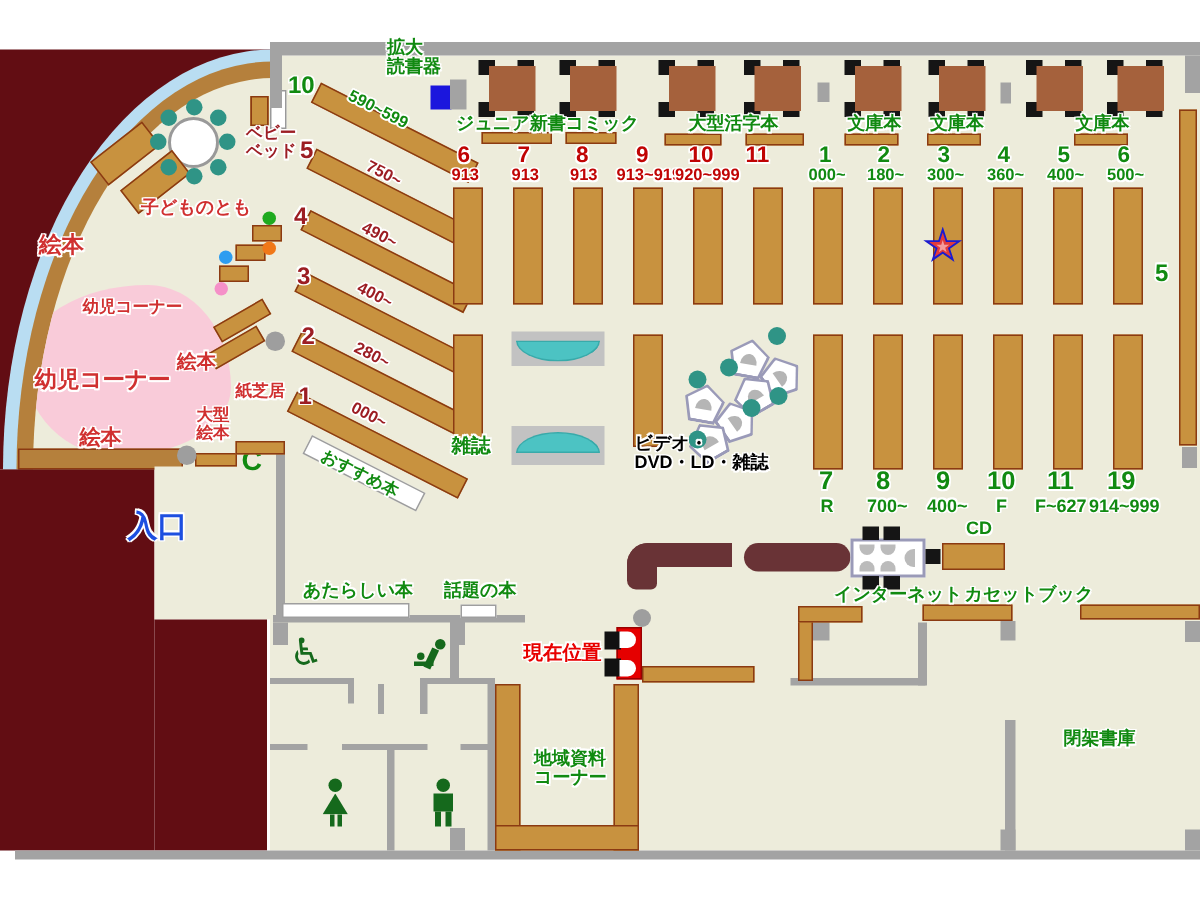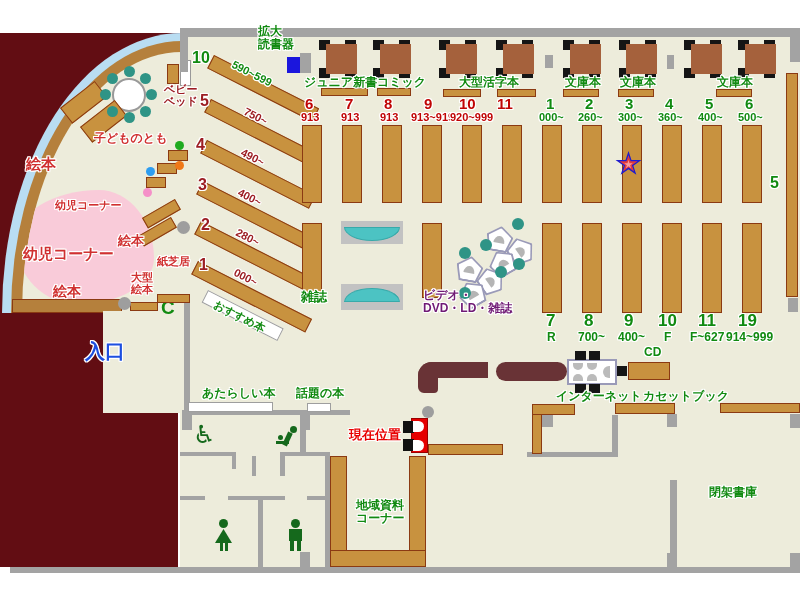--- a/index.html
+++ b/index.html
@@ -341,21 +341,21 @@
     <div class="lbl" style="left: 384px; top: 96px; font-size: 15px; color: rgb(192, 4, 4); z-index: 20;">8</div>
     <div class="lbl" style="left: 380px; top: 112px; font-size: 11px; color: rgb(192, 4, 4); z-index: 20;">913</div>
     <div class="lbl" style="left: 424px; top: 96px; font-size: 15px; color: rgb(192, 4, 4); z-index: 20;">9</div>
     <div class="lbl" style="left: 411px; top: 112px; font-size: 11px; color: rgb(192, 4, 4); z-index: 20;">913~919</div>
     <div class="lbl" style="left: 459px; top: 96px; font-size: 15px; color: rgb(192, 4, 4); z-index: 20;">10</div>
     <div class="lbl" style="left: 450px; top: 112px; font-size: 11px; color: rgb(192, 4, 4); z-index: 20;">920~999</div>
     <div class="lbl" style="left: 497px; top: 96px; font-size: 15px; color: rgb(192, 4, 4); z-index: 20;">11</div>
     <div class="lbl" style="left: 546px; top: 96px; font-size: 15px; color: rgb(17, 138, 17); z-index: 20;">1</div>
     <div class="lbl" style="left: 539px; top: 112px; font-size: 11px; color: rgb(17, 138, 17); z-index: 20;">000~</div>
     <div class="lbl" style="left: 585px; top: 96px; font-size: 15px; color: rgb(17, 138, 17); z-index: 20;">2</div>
-    <div class="lbl" style="left: 578px; top: 112px; font-size: 11px; color: rgb(17, 138, 17); z-index: 20;">260~</div>
+    <div class="lbl" style="left: 578px; top: 112px; font-size: 11px; color: rgb(17, 138, 17); z-index: 20;">180~</div>
     <div class="lbl" style="left: 625px; top: 96px; font-size: 15px; color: rgb(17, 138, 17); z-index: 20;">3</div>
     <div class="lbl" style="left: 618px; top: 112px; font-size: 11px; color: rgb(17, 138, 17); z-index: 20;">300~</div>
     <div class="lbl" style="left: 665px; top: 96px; font-size: 15px; color: rgb(17, 138, 17); z-index: 20;">4</div>
     <div class="lbl" style="left: 658px; top: 112px; font-size: 11px; color: rgb(17, 138, 17); z-index: 20;">360~</div>
     <div class="lbl" style="left: 705px; top: 96px; font-size: 15px; color: rgb(17, 138, 17); z-index: 20;">5</div>
     <div class="lbl" style="left: 698px; top: 112px; font-size: 11px; color: rgb(17, 138, 17); z-index: 20;">400~</div>
     <div class="lbl" style="left: 745px; top: 96px; font-size: 15px; color: rgb(17, 138, 17); z-index: 20;">6</div>
     <div class="lbl" style="left: 738px; top: 112px; font-size: 11px; color: rgb(17, 138, 17); z-index: 20;">500~</div>
     <div class="lbl" style="left: 770px; top: 174px; font-size: 16px; color: rgb(17, 138, 17); z-index: 20;">5</div>
     <div class="lbl" style="left: 546px; top: 312px; font-size: 17px; color: rgb(17, 138, 17); z-index: 20;">7</div>
@@ -364,21 +364,21 @@
     <div class="lbl" style="left: 578px; top: 331px; font-size: 12px; color: rgb(17, 138, 17); z-index: 20;">700~</div>
     <div class="lbl" style="left: 624px; top: 312px; font-size: 17px; color: rgb(17, 138, 17); z-index: 20;">9</div>
     <div class="lbl" style="left: 618px; top: 331px; font-size: 12px; color: rgb(17, 138, 17); z-index: 20;">400~</div>
     <div class="lbl" style="left: 658px; top: 312px; font-size: 17px; color: rgb(17, 138, 17); z-index: 20;">10</div>
     <div class="lbl" style="left: 664px; top: 331px; font-size: 12px; color: rgb(17, 138, 17); z-index: 20;">F</div>
     <div class="lbl" style="left: 698px; top: 312px; font-size: 17px; color: rgb(17, 138, 17); z-index: 20;">11</div>
     <div class="lbl" style="left: 690px; top: 331px; font-size: 12px; color: rgb(17, 138, 17); z-index: 20;">F~627</div>
     <div class="lbl" style="left: 738px; top: 312px; font-size: 17px; color: rgb(17, 138, 17); z-index: 20;">19</div>
     <div class="lbl" style="left: 726px; top: 331px; font-size: 12px; color: rgb(17, 138, 17); z-index: 20;">914~999</div>
     <div class="lbl" style="left: 301px; top: 290px; font-size: 13px; color: rgb(17, 138, 17); z-index: 20;">雑誌</div>
-    <div class="lbl" style="left: 423px; top: 289px; font-size: 12px; color: #701a75; z-index: 20;">ビデオ・
+    <div class="lbl" style="left: 423px; top: 289px; font-size: 12px; color: #000000; z-index: 20;">ビデオ・
 DVD・LD・雑誌</div>
     <div class="lbl" style="left: 26px; top: 156px; font-size: 15px; color: rgb(208, 48, 48); z-index: 20;">絵本</div>
     <div class="lbl" style="left: 94px; top: 132px; font-size: 12px; color: rgb(208, 48, 48); z-index: 20;">子どものとも</div>
     <div class="lbl" style="left: 164px; top: 84px; font-size: 11px; color: rgb(156, 29, 35); z-index: 20;">ベビー
 ベッド</div>
     <div class="lbl" style="left: 55px; top: 200px; font-size: 11px; color: rgb(208, 48, 48); z-index: 20;">幼児コーナー</div>
     <div class="lbl" style="left: 23px; top: 246px; font-size: 15px; color: rgb(208, 48, 48); z-index: 20;">幼児コーナー</div>
     <div class="lbl" style="left: 118px; top: 234px; font-size: 13px; color: rgb(208, 48, 48); z-index: 20;">絵本</div>
     <div class="lbl" style="left: 53px; top: 284px; font-size: 14px; color: rgb(208, 48, 48); z-index: 20;">絵本</div>
     <div class="lbl" style="left: 131px; top: 272px; font-size: 11px; color: rgb(208, 48, 48); z-index: 20;">大型

